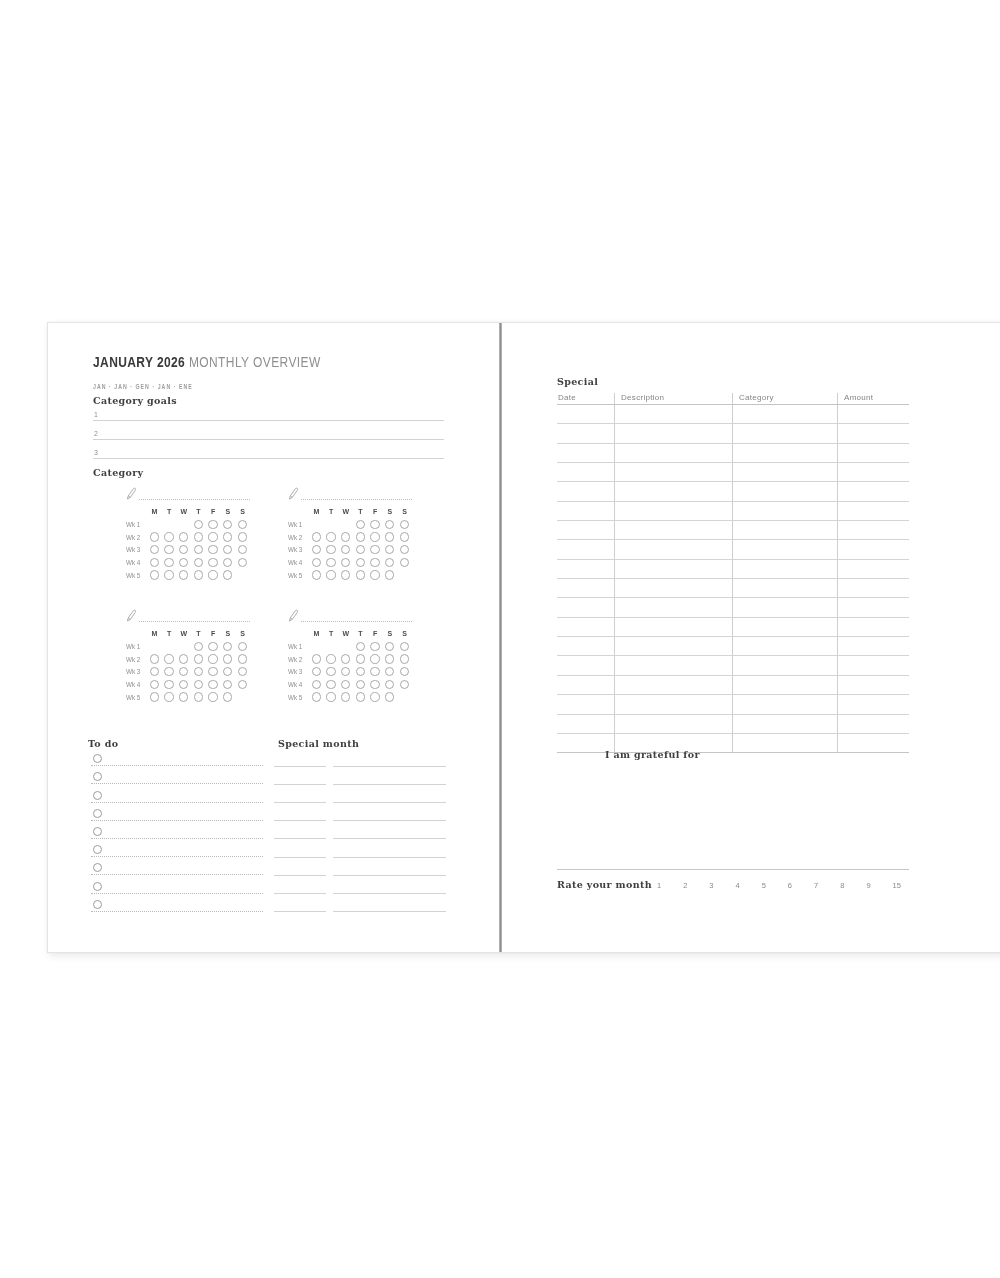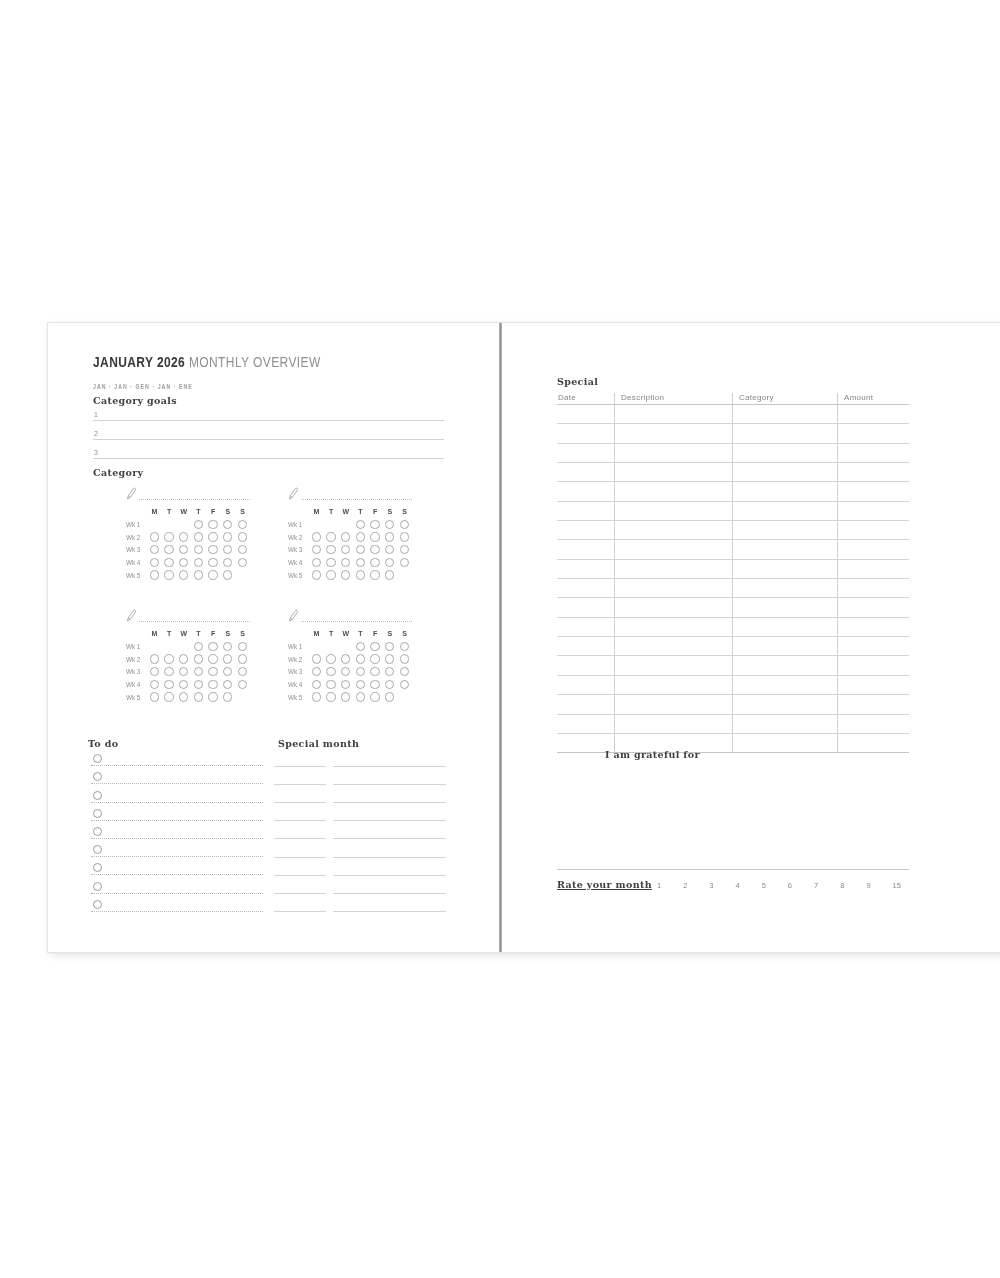--- a/index.html
+++ b/index.html
@@ -85,21 +85,21 @@
   .exp-hcell:first-child { border-left:none; padding-left:1px; }
   .exp-row { height:18.35px; border-bottom:1px solid #d4d4d4; }
   .exp-row:last-child { border-bottom:1px solid #c4c4c4; }
   .exp-cell { border-left:1px solid #cfcfcf; }
   .exp-cell:first-child { border-left:none; }
 
   
   .gr-label { left:509px; top:427px;margin-left:48px; }
   .rating { left:509px; top:546px; width:352px; border-top:1px solid #c6c6c6;
             padding-top:10px; display:flex; align-items:baseline; }
-  .rating-label { width:100px;text-decoration:underline; }
+  .rating-label { width:100px; }
   .rating-scale { flex:1; display:flex; justify-content:space-between; padding-right:8px; }
   .rate-num { font-size:7.5px; color:#8a8a8a; line-height:1; }
 </style>
 </head>
 <body>
 
 <div class="spread">
 
   <div class="abs lp-header">
     <div class="condense">

